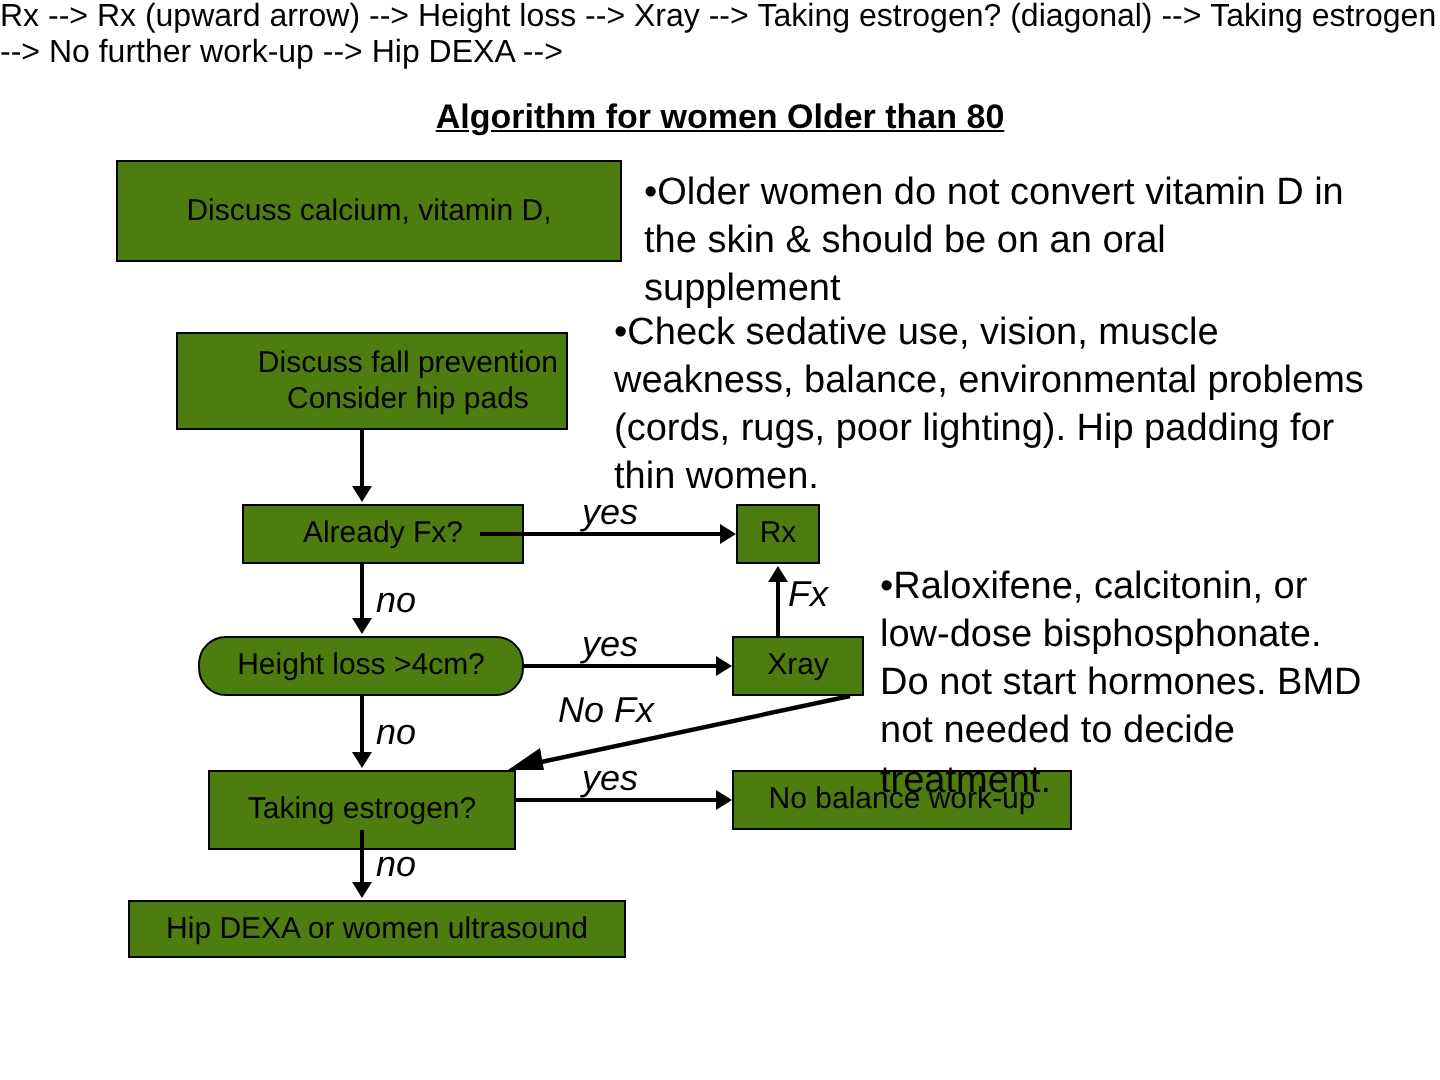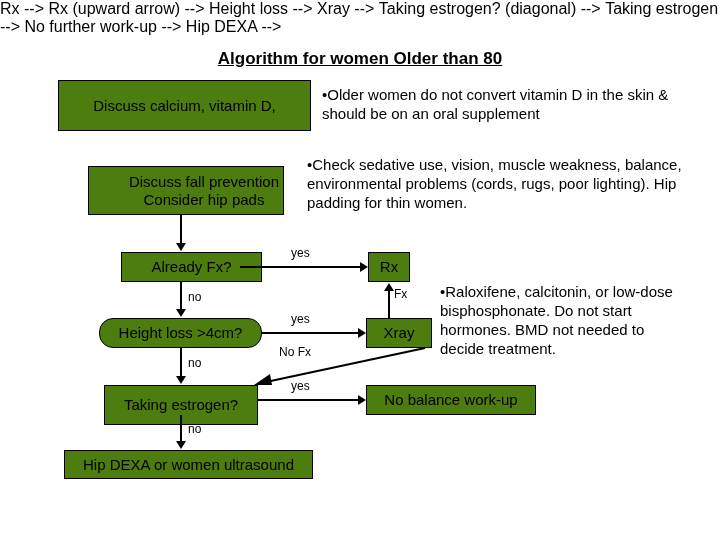--- a/index.html
+++ b/index.html
@@ -42,27 +42,28 @@
     display: flex;
     align-items: center;
     justify-content: center;
     text-align: center;
     font-size: 15px;
     line-height: 1.18;
     padding: 1px 4px;
   }
   .bullet {
     position: absolute;
-    font-size: 15px;
+    font-size: 19px;
     line-height: 1.27;
     text-align: left;
   }
   .edgelabel {
     position: absolute;
-    font-size: 12px;
+    font-style: italic;
+    font-size: 18px;
     white-space: nowrap;
     color: #000;
   }
   
   .vline {
     position: absolute;
     width: 2px;
     background: #000000;
   }
   .hline {

